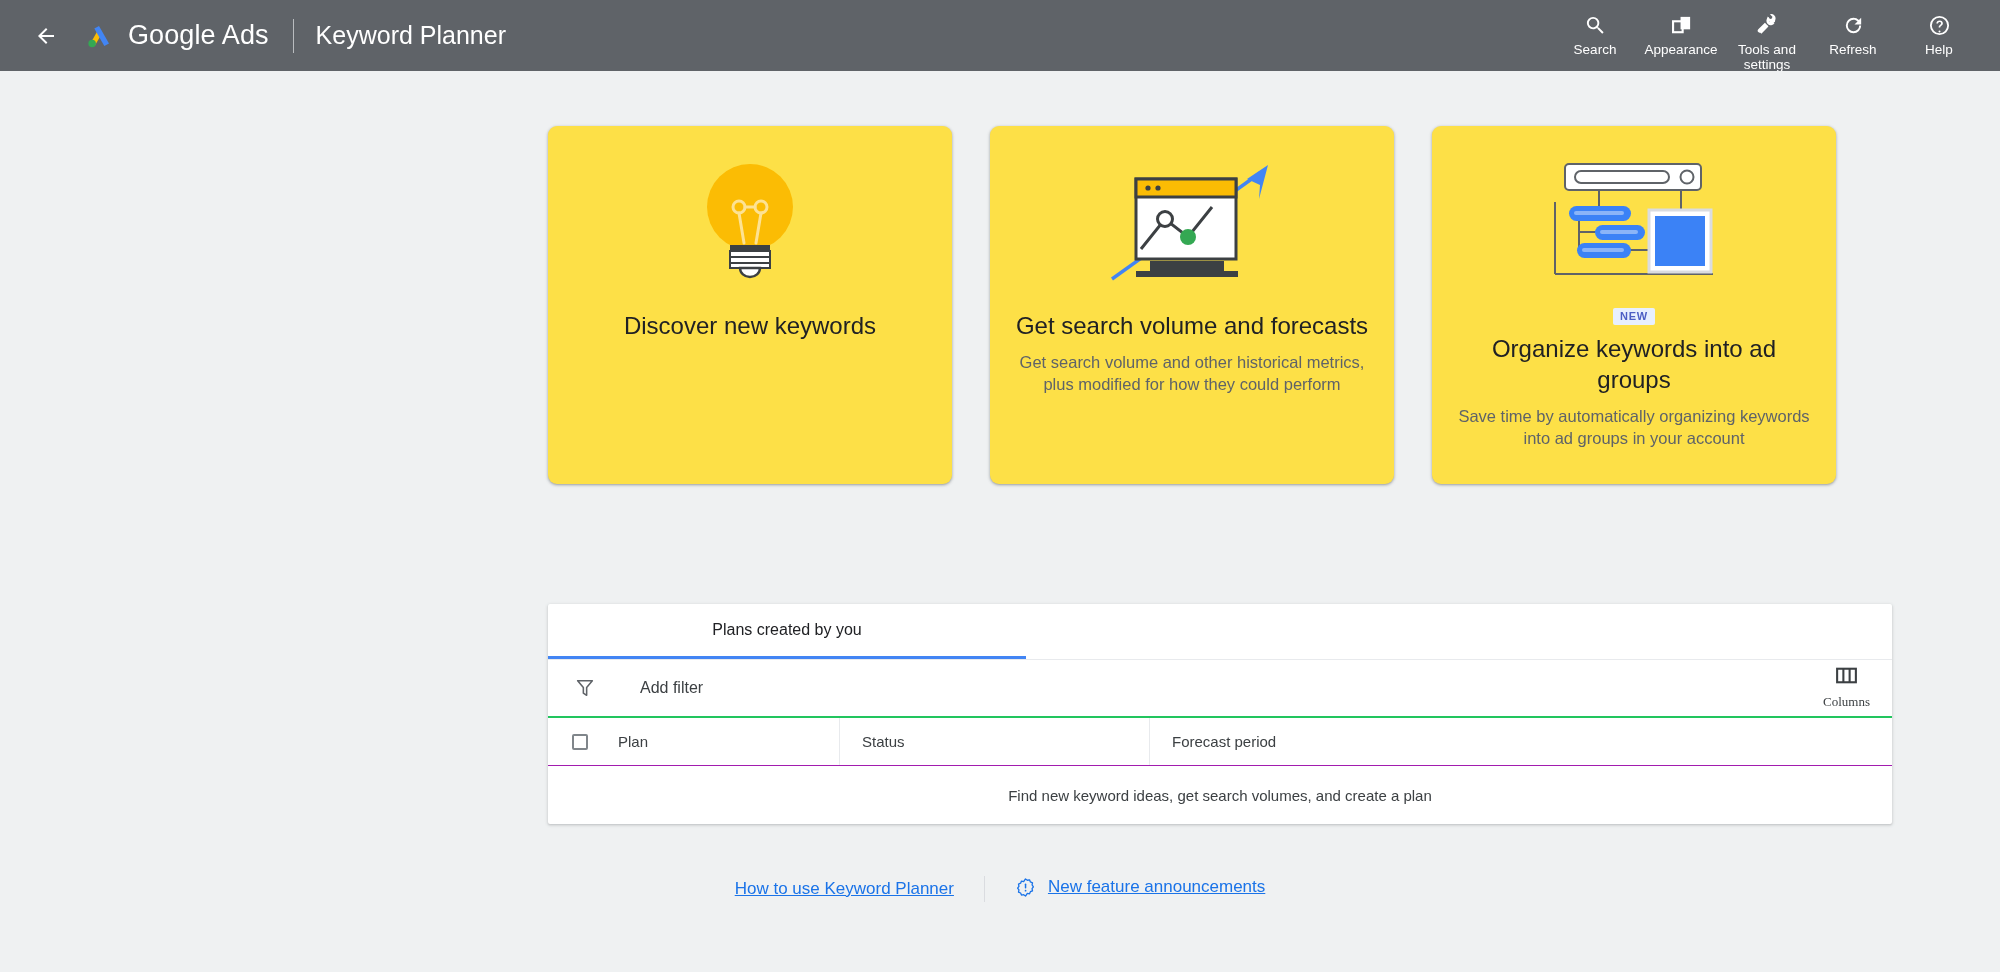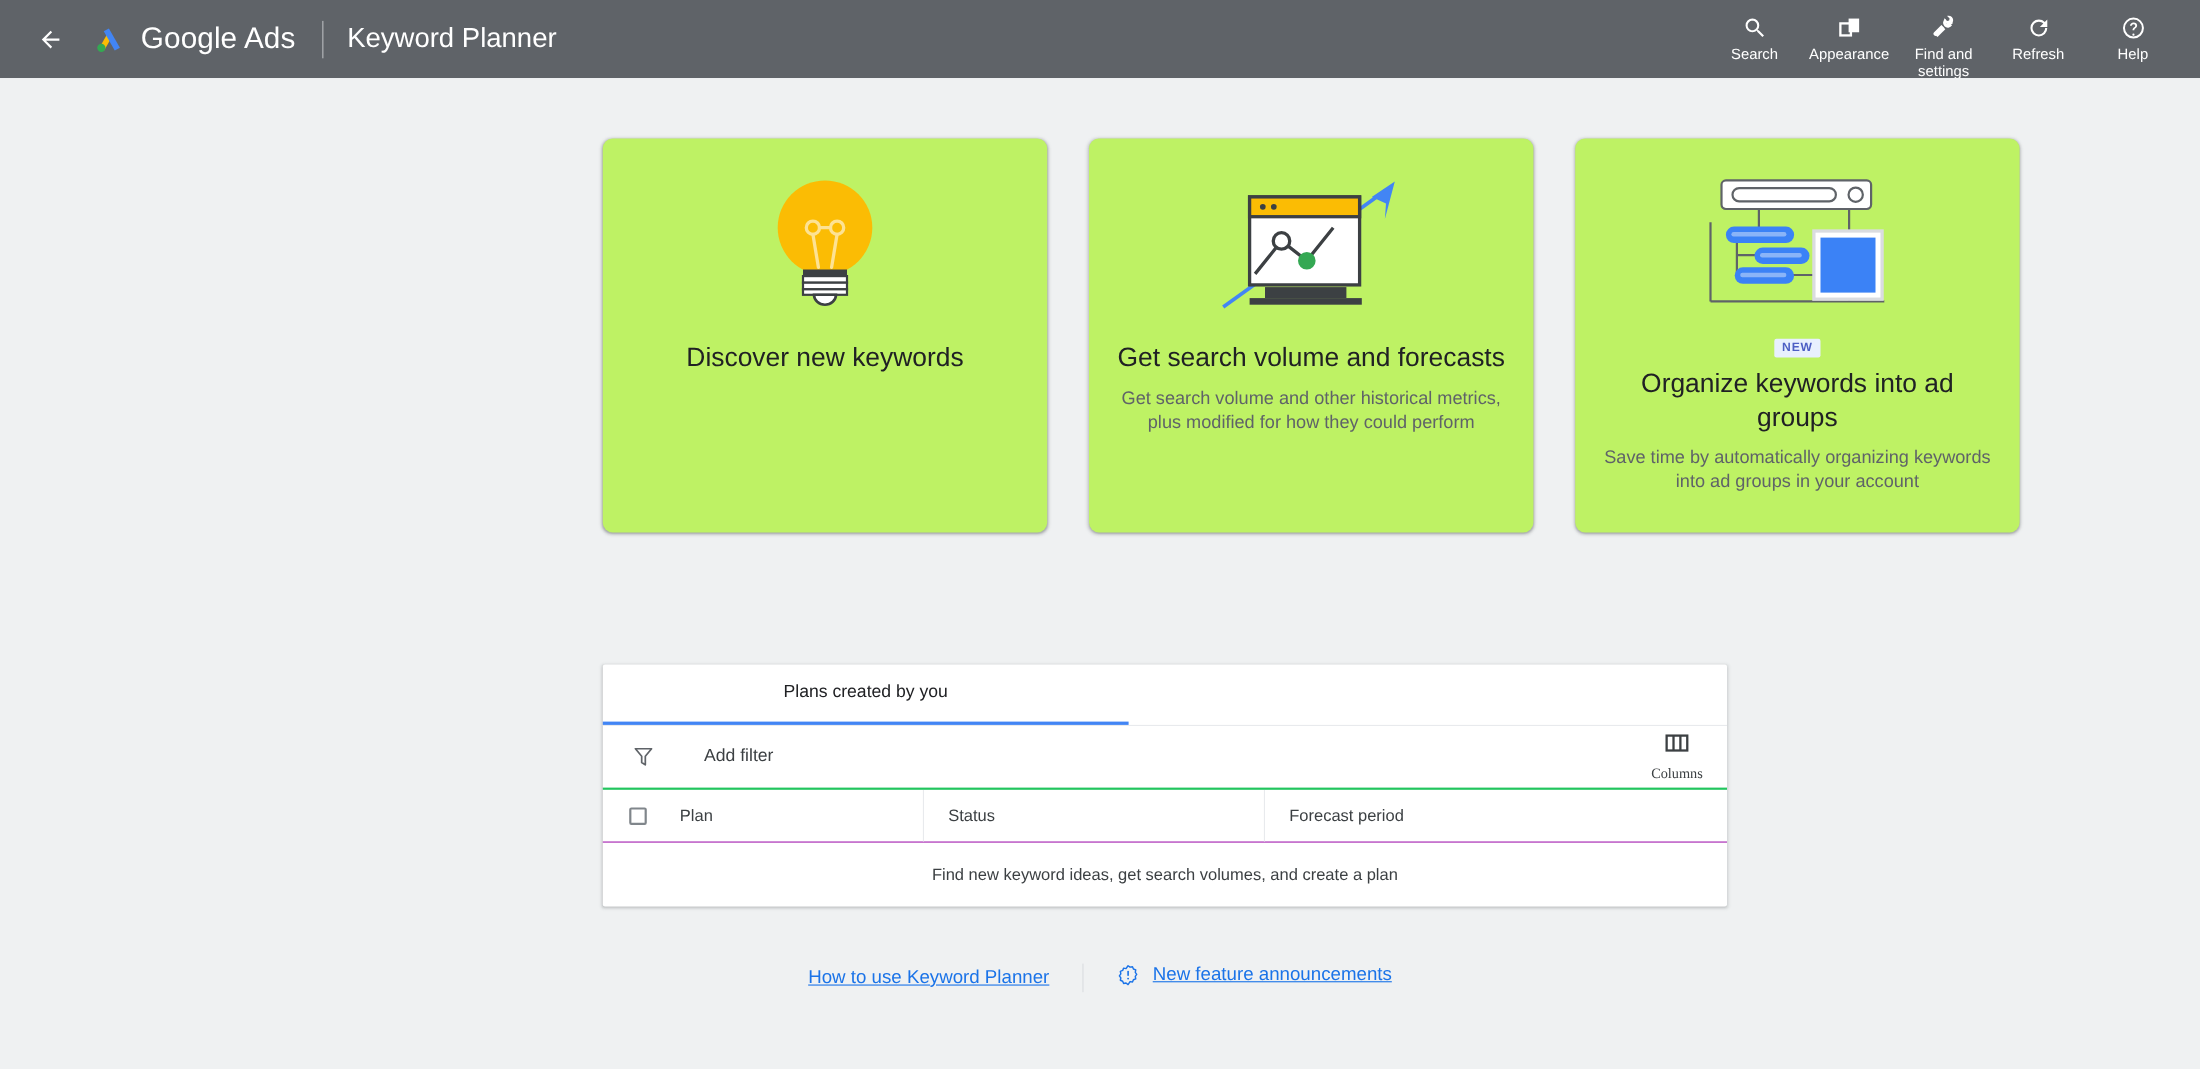--- a/index.html
+++ b/index.html
@@ -69,21 +69,21 @@
   .cards-row {
     display: flex;
     gap: 38px;
     position: absolute;
     left: 548px;
     top: 55px;
   }
   .card {
     width: 404px;
     height: 358px;
-    background: #bef264;
+    background: #fde047;
     border-radius: 9px;
     box-shadow: 0 1px 2px 0 rgba(60,64,67,.30), 0 1px 3px 1px rgba(60,64,67,.15);
     display: flex;
     flex-direction: column;
     align-items: center;
     cursor: pointer;
     padding: 0 22px;
     position: relative;
   }
   .card-illus {
@@ -117,21 +117,21 @@
     line-height: 22px;
     margin-top: 10px;
     max-width: 360px;
   }
 
   
   .plans-panel {
     position: absolute;
     left: 548px;
     top: 533px;
-    width: 1022px;
+    width: 1344px;
     background: #ffffff;
     box-shadow: 0 1px 2px 0 rgba(60,64,67,.16), 0 1px 3px 1px rgba(60,64,67,.10);
     border-radius: 2px;
   }
   .tabs-row {
     height: 56px;
     display: flex;
     align-items: stretch;
     border-bottom: 1px solid #e8eaed;
   }
@@ -262,21 +262,21 @@
     </div>
 
     <div class="top-action">
       <span class="ta-icon">
         <svg width="23" height="23" viewBox="0 0 24 24">
           <path d="M17.7 8.3a4.5 4.5 0 01-5.6-5.6l2.6 2.6 1.9-.5.5-1.9-2.6-2.6A4.5 4.5 0 0120 6.4c0 .66-.14 1.29-.39 1.86l-1.91.04zM10.6 10.4l-1.3-1.3-6.9 6.9a2 2 0 102.83 2.83l6.87-6.87-1.5-1.56z" fill="#ffffff"></path>
           <path d="M13.1 3.1a4.6 4.6 0 106.3 6.3l-2.9-2.9-1.6.4-.4 1.6z" fill="#ffffff"></path>
           <path d="M11.5 11.5L4 19l1.6 1.6L13 13.1z" fill="#ffffff"></path>
         </svg>
       </span>
-      <span class="ta-label">Find and settings</span>
+      <span class="ta-label">Tools and settings</span>
     </div>
 
     <div class="top-action">
       <span class="ta-icon">
         <svg width="23" height="23" viewBox="0 0 24 24">
           <path d="M17.65 6.35A7.95 7.95 0 0012 4a8 8 0 108 8h-2a6 6 0 11-6-6c1.66 0 3.14.69 4.22 1.78L13 11h7V4l-2.35 2.35z" fill="#ffffff"></path>
         </svg>
       </span>
       <span class="ta-label">Refresh</span>
     </div>

